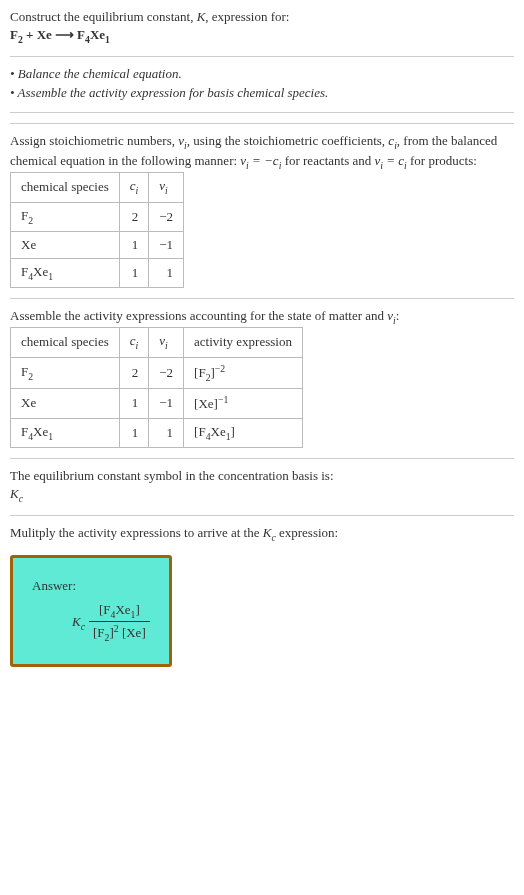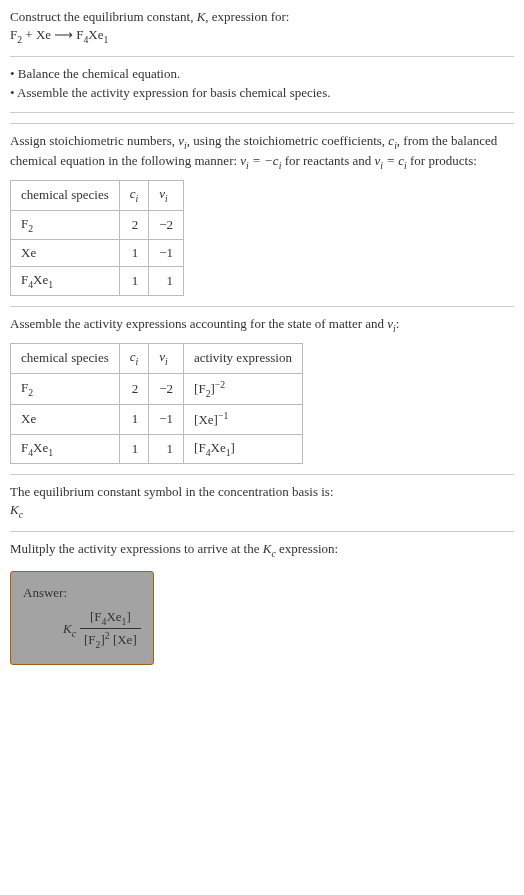--- a/index.html
+++ b/index.html
@@ -7,42 +7,42 @@
       font-family: Georgia, 'Times New Roman', serif;
       font-size: 13px;
       color: #333;
       background: #fff;
       width: 524px;
       padding: 8px 10px;
       line-height: 1.4;
     }
     .section { margin-bottom: 10px; }
     hr { border: none; border-top: 1px solid #ccc; margin: 8px 0; }
-    .formula { font-family: Georgia, serif; }
+    .formula { font-family: Georgia, serif; font-weight: bold; }
     sub { font-size: 0.75em; }
     sup { font-size: 0.75em; }
     .math-var { font-style: italic; }
-    ul.plain { list-style: none; padding-left: 0; }
+    ul.plain { list-style: none; padding-left: 0; font-style: italic; }
     ul.plain li::before { content: "• "; }
     table {
       border-collapse: collapse;
-      margin-top: 8px;
+      margin-top: 0;
     }
     th, td {
       border: 1px solid #bbb;
       padding: 4px 10px;
       text-align: left;
       font-weight: normal;
     }
     td.num { text-align: right; }
     .answer-box {
-      background: #a3a3a3;
-      border: 1px solid #a16207;
+      background: #5eead4;
+      border: 3px solid #a16207;
       border-radius: 3px;
-      padding: 12px;
+      padding: 19px;
       display: inline-block;
     }
     .fraction {
       display: inline-block;
       vertical-align: middle;
       text-align: center;
     }
     .fraction .num { border-bottom: 1px solid #333; padding: 0 4px; display: block; }
     .fraction .den { padding: 0 4px; display: block; }
     .kc-line { display: flex; align-items: center; gap: 4px; flex-wrap: wrap; margin-top:6px; }

